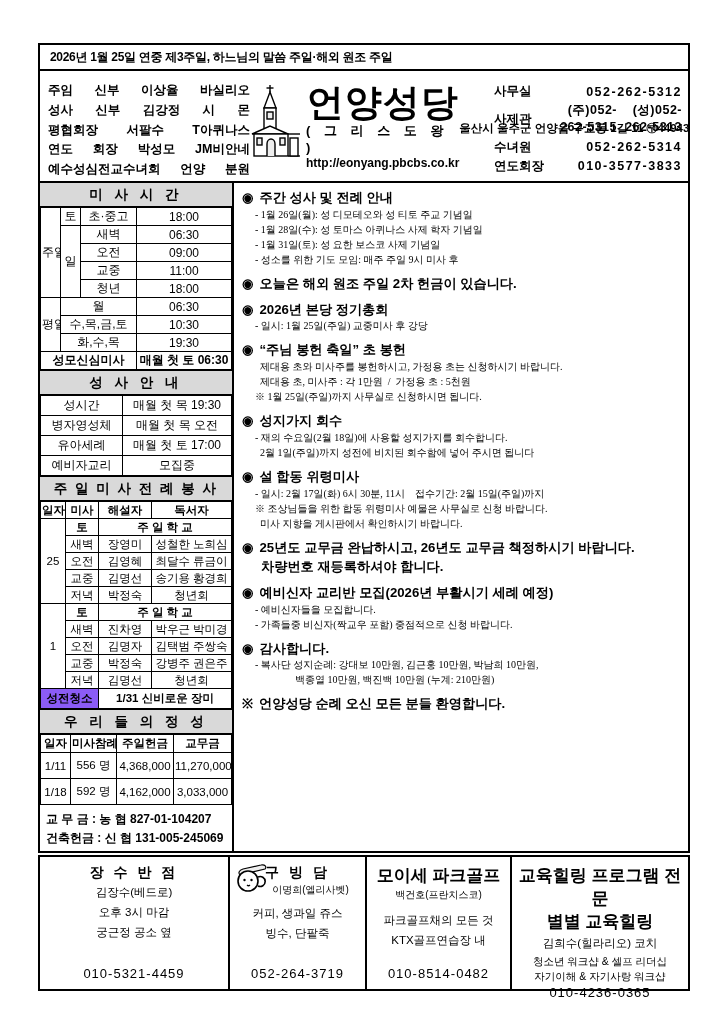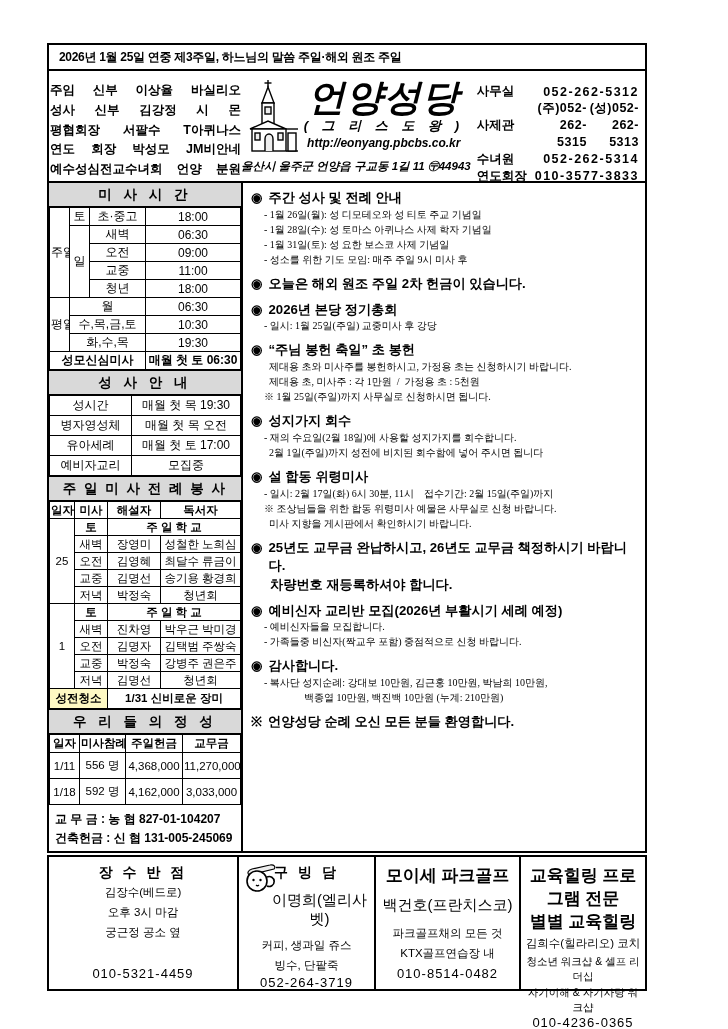--- a/index.html
+++ b/index.html
@@ -1,34 +1,34 @@
 <!DOCTYPE html>
 <html><head>
 <meta charset="utf-8">
 <style>
   * { box-sizing: border-box; }
   html,body { margin:0; padding:0; }
   body {
     width:728px; height:1029px; background:#ffffff; color:#000;
     font-family:"Liberation Sans", sans-serif; position:relative; overflow:hidden;
   }
-  .page { position:absolute; left:47px; top:43px; width:600px; }
+  .page { position:absolute; left:38px; top:43px; width:652px; }
 
   
   .titlebar {
     border:2px solid #000; height:28px; display:flex; align-items:center;
     justify-content:space-between; padding:0 10px; font-weight:bold; font-size:12px;
     white-space:nowrap; letter-spacing:-0.3px; background:#fff;
   }
 
   
-  .headerbox { border:2px solid #000; margin-top:-2px; display:flex; padding:8px 6px 6px 1px; height:114px; }
+  .headerbox { border:2px solid #000; margin-top:-2px; display:flex; padding:8px 6px 6px 8px; height:114px; }
   .staff { width:202px; font-size:12.5px; font-weight:bold; line-height:1.58; padding-top:2px; }
   .staff-line { text-align:justify; text-align-last:justify; }
-  .logoblock { width:238px; display:flex; flex-direction:column; align-items:center;font-style:italic; }
+  .logoblock { width:238px; display:flex; flex-direction:row; align-items:center; }
   .logo-row { display:flex; align-items:flex-start; }
   .namecol { display:flex; flex-direction:column; align-items:center; }
   .church-name { font-size:37px; font-weight:bold; letter-spacing:1px; line-height:1.0; }
   .church-sub { font-size:13px; font-weight:bold; letter-spacing:5px; margin-top:1px; }
   .church-url { font-size:12px; font-weight:bold; margin-top:1px; }
   .church-addr { font-size:11.5px; font-weight:bold; margin-top:2px; white-space:nowrap; }
   .contacts { flex:1; font-size:12.5px; font-weight:bold; padding:4px 0 0 6px; display:flex; flex-direction:column; justify-content:space-between; }
   .c-row { display:flex; align-items:center; }
   .c-label { width:58px; }
   .c-num { flex:1; text-align:right; letter-spacing:1.5px; white-space:nowrap; }
@@ -45,21 +45,21 @@
   }
   .sec-hdr:first-child { border-top:none; }
   table.tbl { width:100%; border-collapse:collapse; table-layout:fixed; }
   table.tbl td {
     border:1px solid #000; text-align:center; font-size:12px; height:18px;
     padding:0 1px; overflow:hidden; white-space:nowrap;
   }
   td.vert { width:20px; word-break:break-all; white-space:normal; line-height:1.25; }
   td.narrow { width:20px; }
   td.bold, tr.bold td { font-weight:bold; }
-  td.gray { background:#fef9c3; font-weight:bold; }
+  td.gray { background:#8b5cf6; font-weight:bold; }
   table.small td { font-size:11.5px; height:17px; }
   table.offer td { height:26px; font-size:11.5px; }
   table.offer tr.ohdr td { height:18px; font-weight:bold; }
   .accounts { padding:5px 4px 4px 6px; font-weight:bold; font-size:12px; line-height:1.55; white-space:nowrap; }
 
   
   .notice { margin-bottom:8px; }
   .n-title { font-weight:bold; font-size:13.2px; display:flex; gap:6px; line-height:1.35; }
   .n-title2 { font-weight:bold; font-size:13.2px; padding-left:19px; line-height:1.45; }
   .n-line {
@@ -67,21 +67,21 @@
     padding-left:13px; white-space:pre-wrap;
   }
 
   
   .footerbox { border:2px solid #000; margin-top:2px; display:flex; height:136px; }
   .ad { display:flex; flex-direction:column; text-align:center; padding:7px 3px 8px; position:relative; border-right:2px solid #000; }
   .ad:last-child { border-right:none; }
   .ad1 { width:190px; } .ad2 { width:137px; } .ad3 { width:145px; } .ad4 { flex:1; }
   .ad-title { font-weight:bold; font-size:14px; letter-spacing:3px; }
   .ad-title.tight { letter-spacing:0; font-size:17px; }
-  .ad-sub { font-size:15px; margin-top:9px; }
+  .ad-sub { font-size:10px; margin-top:1px; }
   .ad-line { font-size:11.5px; line-height:1.75; }
   .ad-line.sm { font-size:10.5px; line-height:1.45; }
   .ad-phone { margin-top:auto; font-size:13px; letter-spacing:1px; }
   .cup { position:absolute; left:5px; top:6px; }
 </style>
 </head>
 <body>
 
 <div class="page">
 

